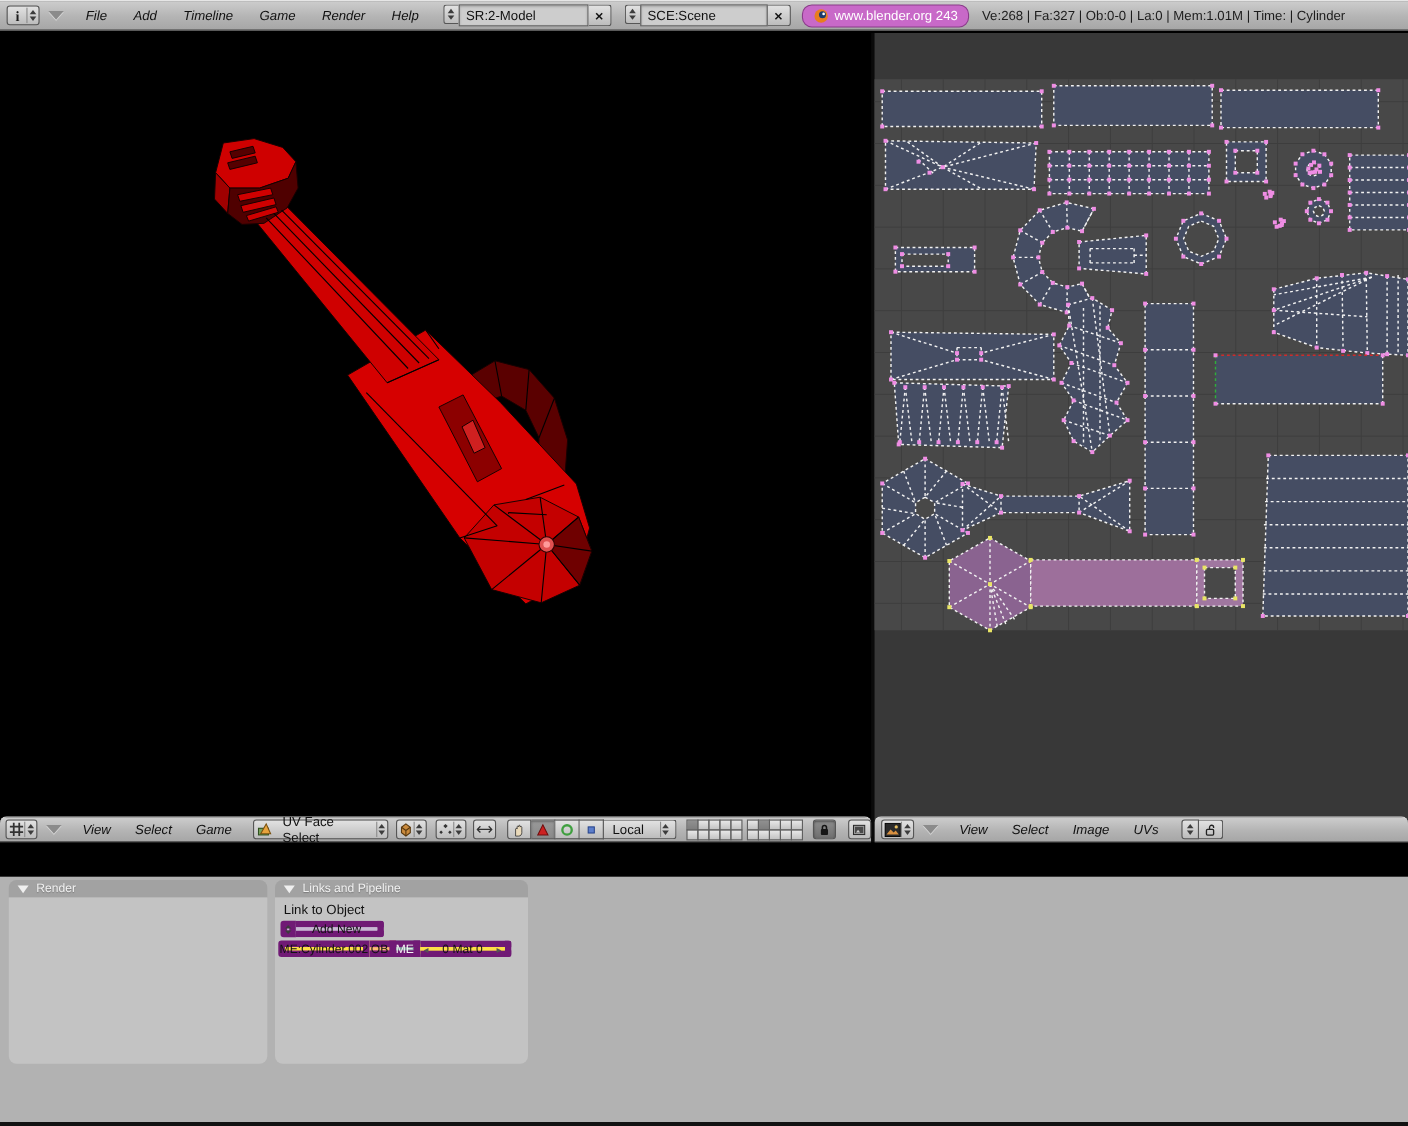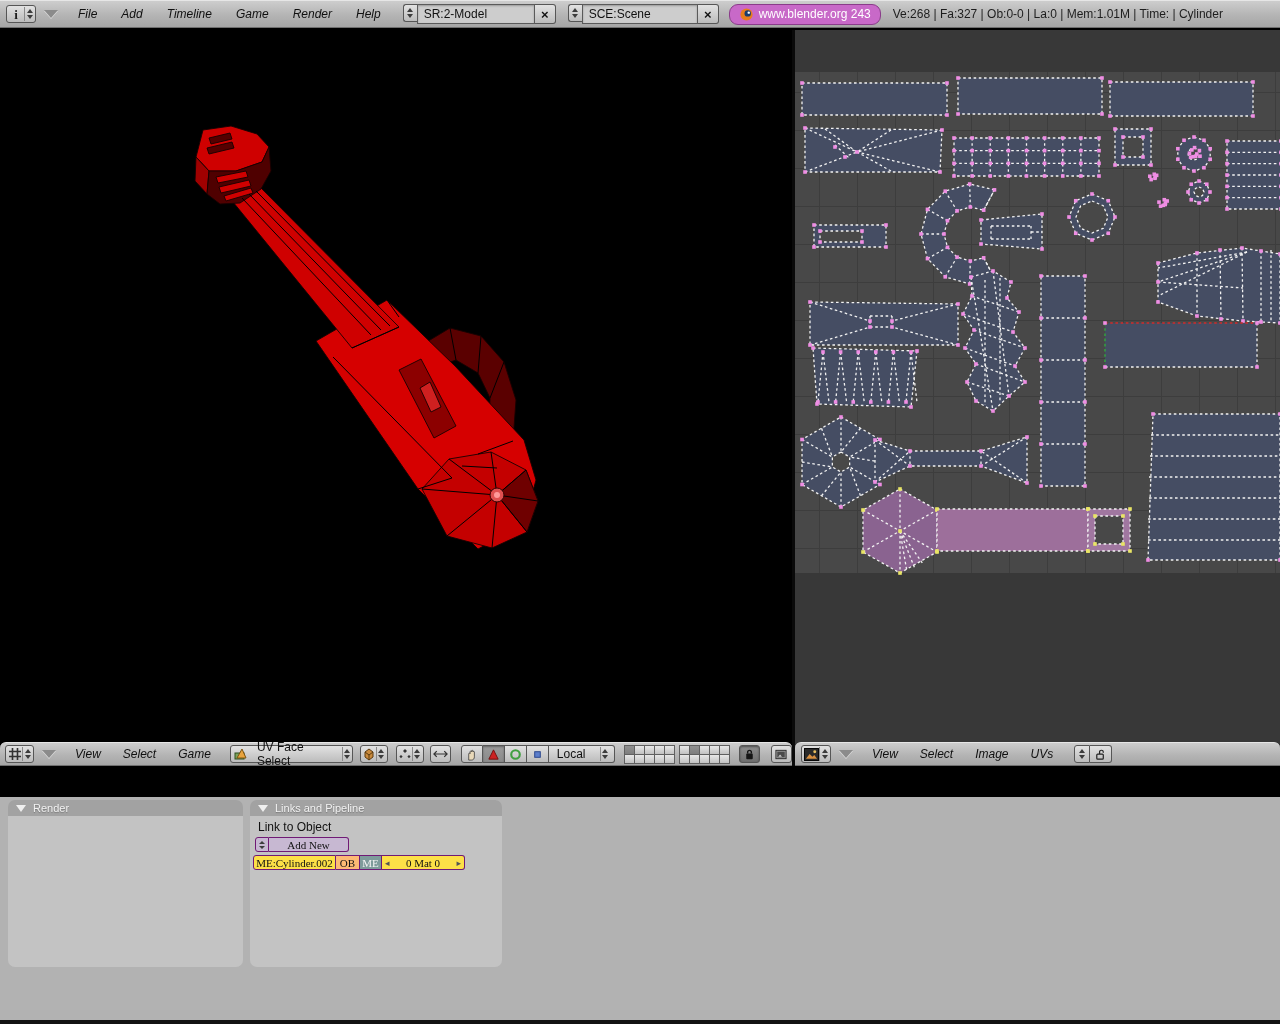--- a/index.html
+++ b/index.html
@@ -73,21 +73,21 @@
   #bottom-edge{position:absolute;left:0;top:1020px;width:1280px;height:4px;background:#121212;}
   .panel{position:absolute;top:3px;height:167px;}
   .panel-header{height:16px;background:#a2a2a2;border-radius:7px 7px 0 0;color:#f2f2f2;
                 display:flex;align-items:center;font-size:11px;gap:7px;padding-left:8px;
                 text-shadow:0 1px 1px rgba(0,0,0,.25);}
   .panel-header .ptri{width:0;height:0;border-left:5px solid transparent;
                 border-right:5px solid transparent;border-top:7px solid #efefef;}
   .panel-body{background:#c3c3c3;border-radius:0 0 7px 7px;position:absolute;
               left:0;right:0;top:16px;bottom:0;}
   .mini{font-size:11px;height:15px;display:inline-flex;align-items:center;
-        box-sizing:border-box;border:1px solid #701a75;justify-content:center;font-family:Liberation Serif, serif;}
+        box-sizing:border-box;border:6px solid #701a75;justify-content:center;}
   .lav{background:#c7b8d2;}
   .tan{background:#fdba74;}
   .teal{background:#7e9b9b;color:#f4f4f4;}
   .gfield{background:#fde047;}
   .arrowL,.arrowR{font-size:9px;color:#555;}
 </style>
 </head>
 <body>
 
 <div id="topbar" class="bar">
@@ -858,21 +858,21 @@
 
 <div id="buttons-window">
   <div class="panel" style="left:8px;width:235px">
     <div class="panel-header">
       <span class="ptri"></span>
       <span>Render</span>
     </div>
     <div class="panel-body"></div>
   </div>
 
-  <div class="panel" style="left:250px;width:252px">
+  <div class="panel" style="left:250px;width:230px">
     <div class="panel-header">
       <span class="ptri"></span>
       <span>Links and Pipeline</span>
     </div>
     <div class="panel-body">
       <div style="position:absolute;left:8px;top:4px;font-size:12px">Link to Object</div>
       <div style="position:absolute;left:5px;top:21px;display:flex">
         <span class="mini lav" style="width:14px;border-radius:3px 0 0 3px">
             <span class="spin" style="border:none;height:11px">
               <i class="up" style="border-bottom-width:3px"></i>

